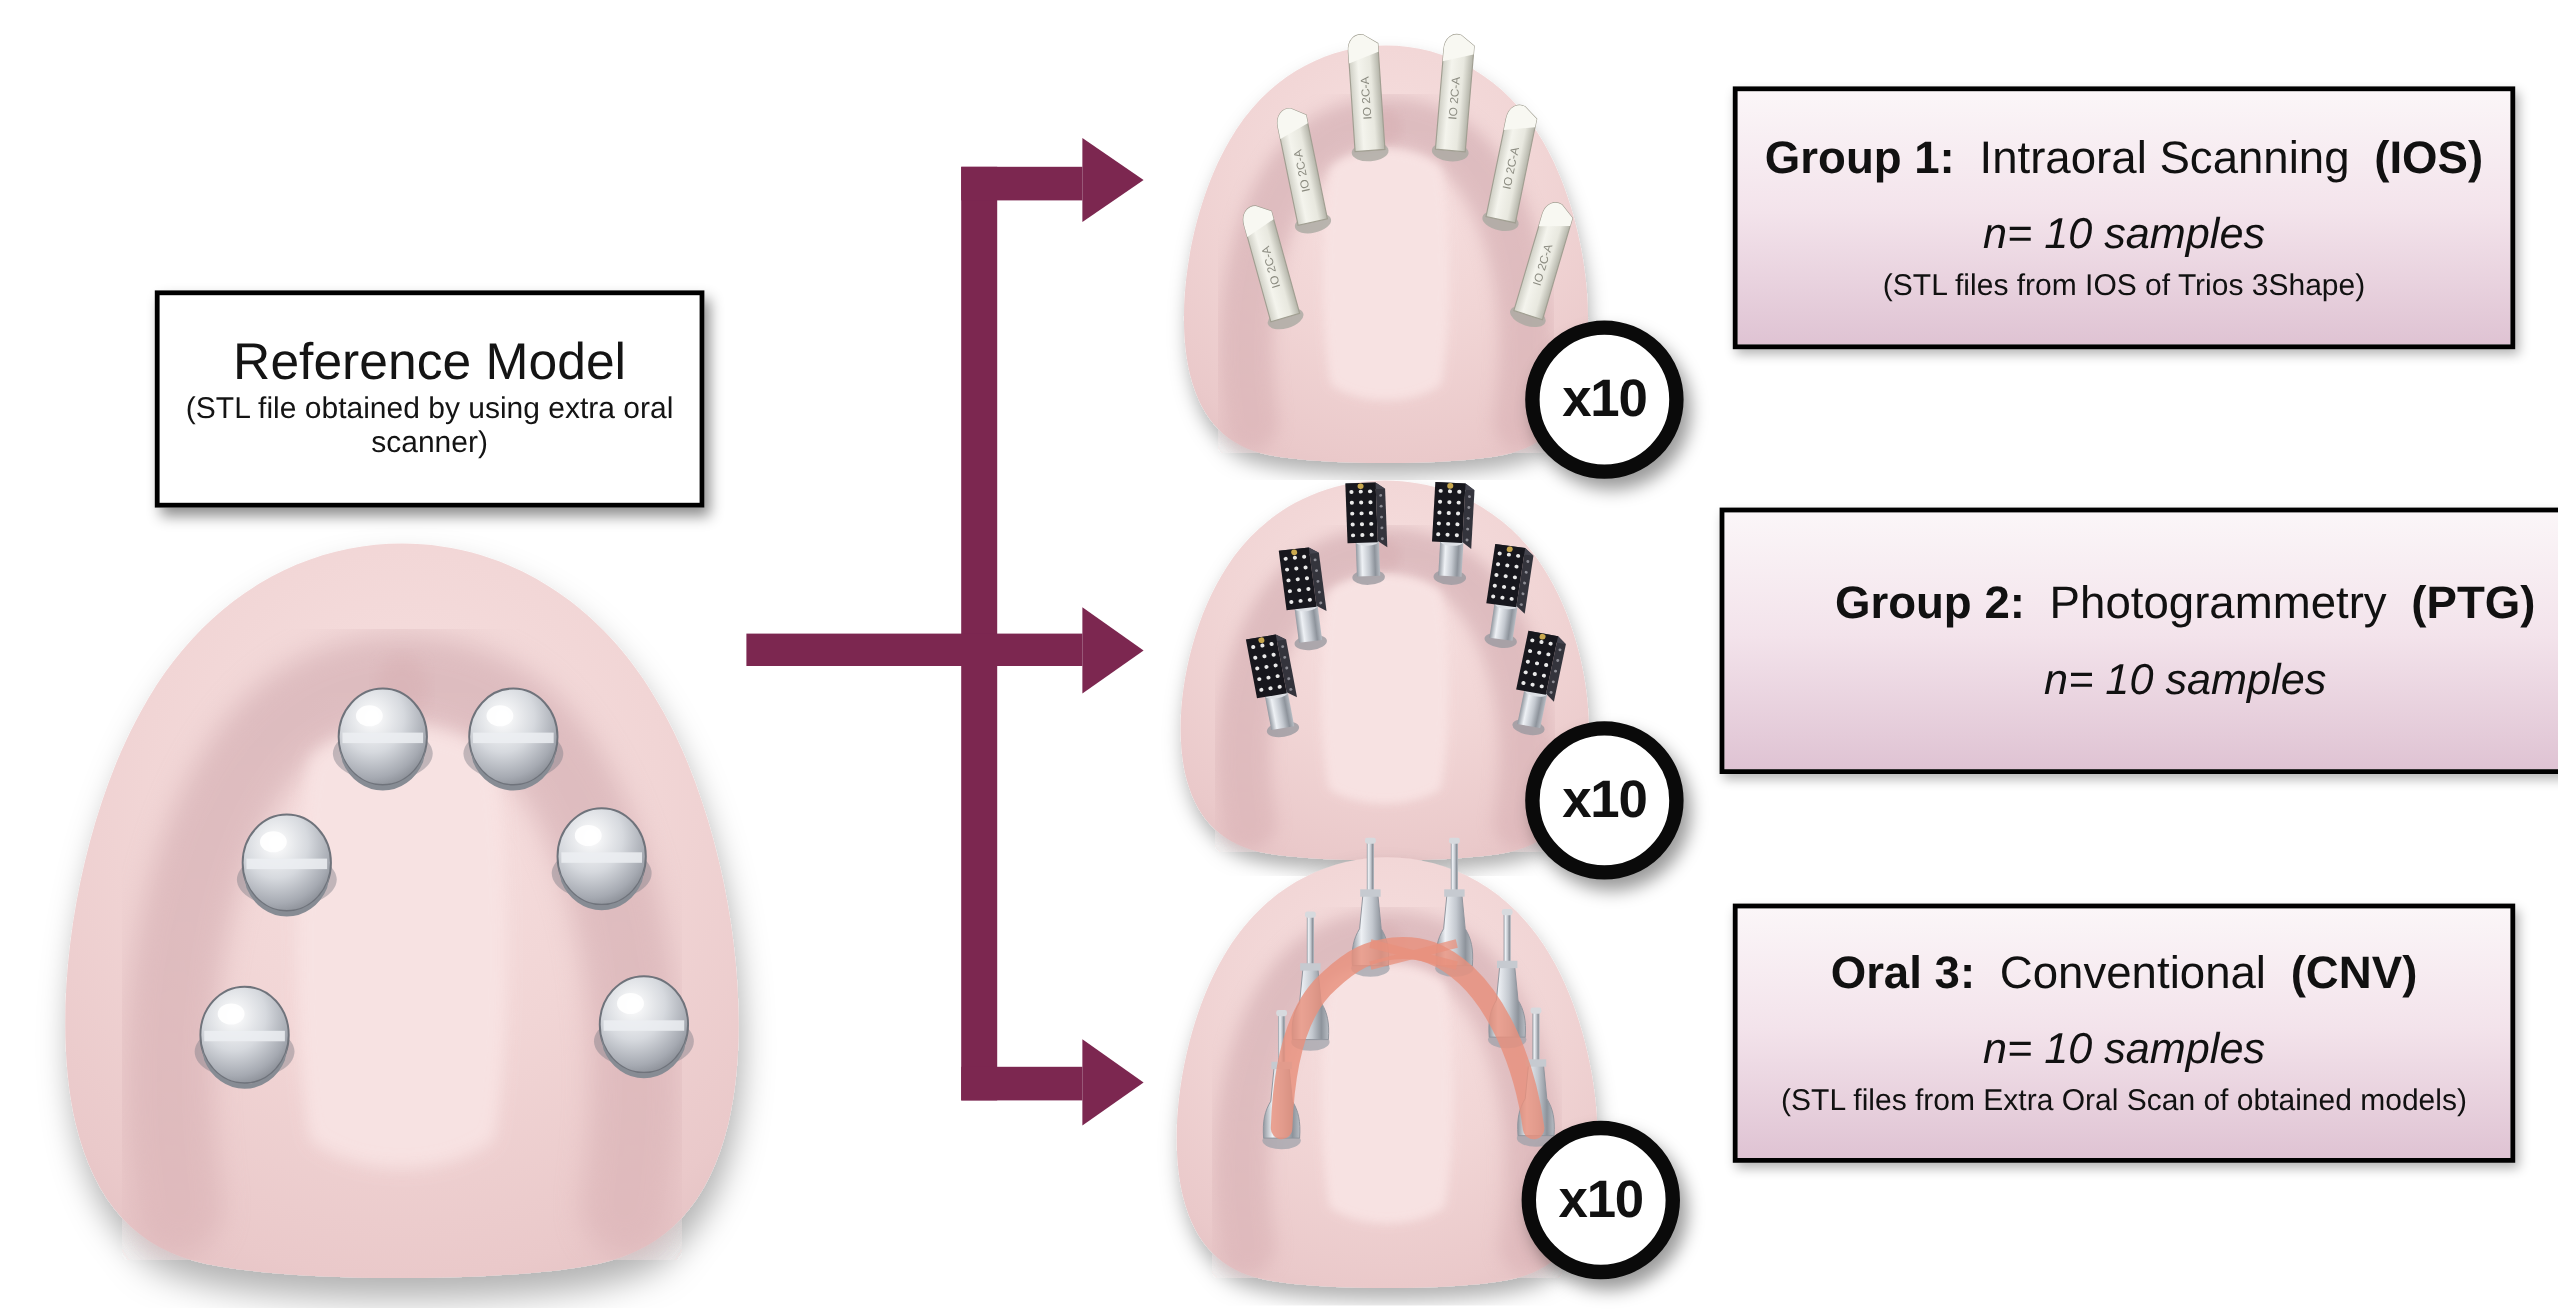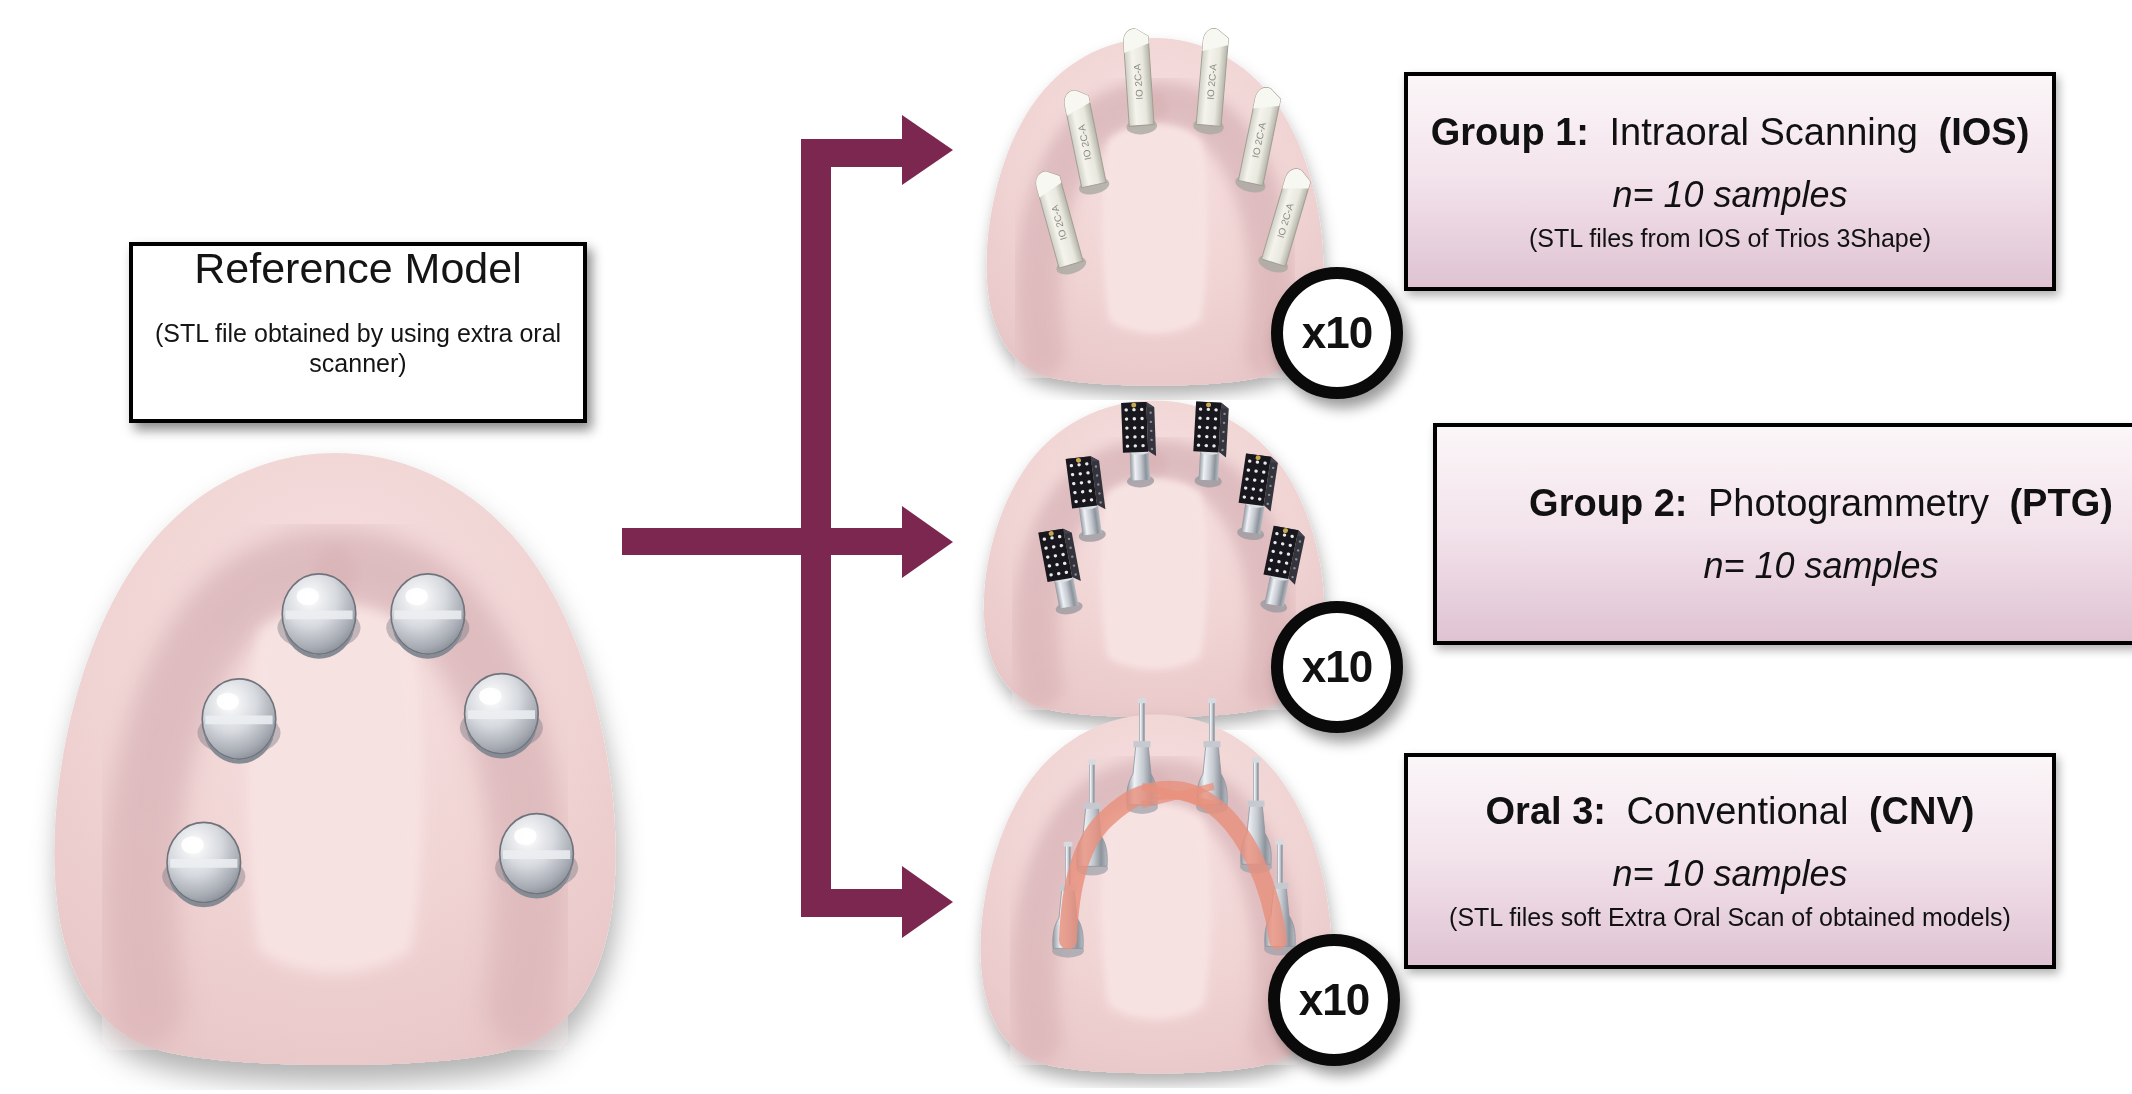--- a/index.html
+++ b/index.html
@@ -9,28 +9,28 @@
   }
   svg text{font-family:inherit;}
   .model,.arrows{position:absolute;}
   .arrows{left:0;top:0;}
 
   
   .refbox{
     position:absolute;left:129px;top:242px;width:458px;height:181px;box-sizing:border-box;
     background:#ffffff;border:4px solid #000;
     box-shadow:5px 7px 11px rgba(0,0,0,0.45);
-    display:flex;flex-direction:column;align-items:center;text-align:center;gap:28px;
+    display:flex;flex-direction:column;align-items:center;justify-content:center;text-align:center;
   }
   .refbox .t{font-size:43px;line-height:1.05;color:#141414;}
   .refbox .s{font-size:25px;line-height:1.18;margin-top:0;padding:0 16px;color:#141414;}
 
   
   .gbox{
-    position:absolute;left:1404px;width:652px;box-sizing:border-box;
+    position:absolute;left:1444px;width:652px;box-sizing:border-box;
     border:4px solid var(--box_border,#000);
     background:linear-gradient(180deg,var(--box_grad_top,#fbf6f8) 0%,#f3e3eb 48%,var(--box_grad_bottom,#dfc3d3) 100%);
     box-shadow:3px 5px 9px rgba(0,0,0,0.3);
     display:flex;flex-direction:column;align-items:center;justify-content:center;text-align:center;
   }
   .gbox .l1{font-size:38px;white-space:nowrap;font-weight:bold;}
   .gbox .l1 .m{margin:0 10px;font-weight:normal;}
   .gbox .l2{font-size:36px;font-style:italic;margin-top:20px;}
   .gbox .l3{font-size:25px;line-height:1.2;margin-top:7px;padding:0 10px;}
 
@@ -245,16 +245,16 @@
     <div class="l2">n= 10 samples</div>
   </div>
 
   <div class="gbox" style="top:753px;height:216px">
     <div class="l1">
       <span class="b">Oral 3:</span>
       <span class="m">Conventional</span>
       <span class="b">(CNV)</span>
     </div>
     <div class="l2">n= 10 samples</div>
-    <div class="l3">(STL files soft Extra Oral Scan of obtained models)</div>
+    <div class="l3">(STL files from Extra Oral Scan of obtained models)</div>
   </div>
 
 </div>
 
 </body></html>

